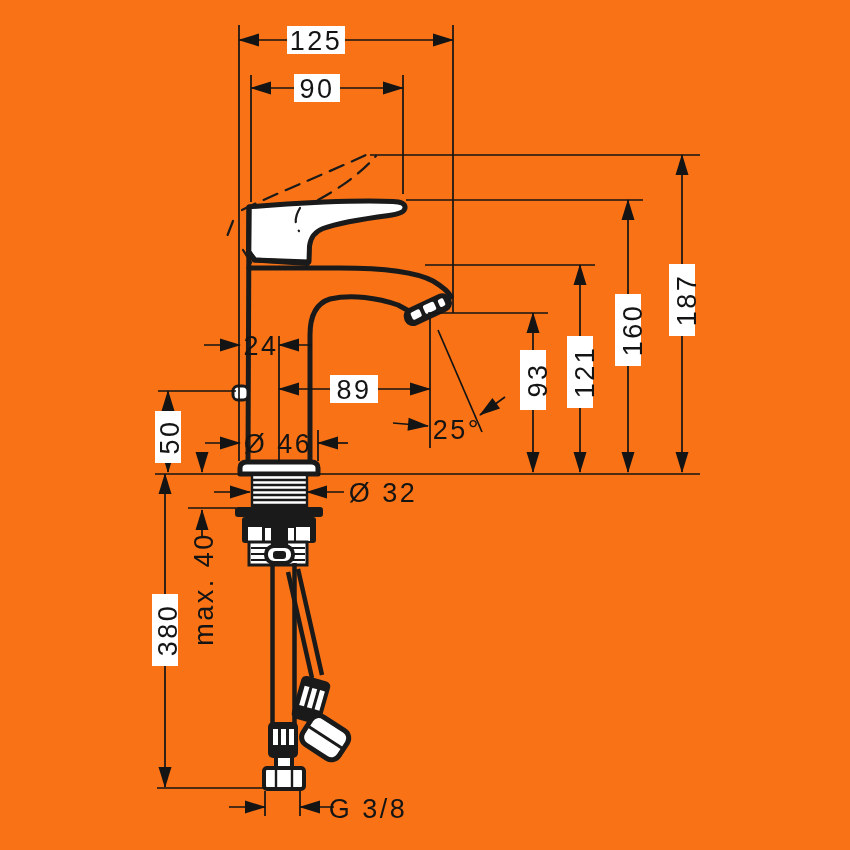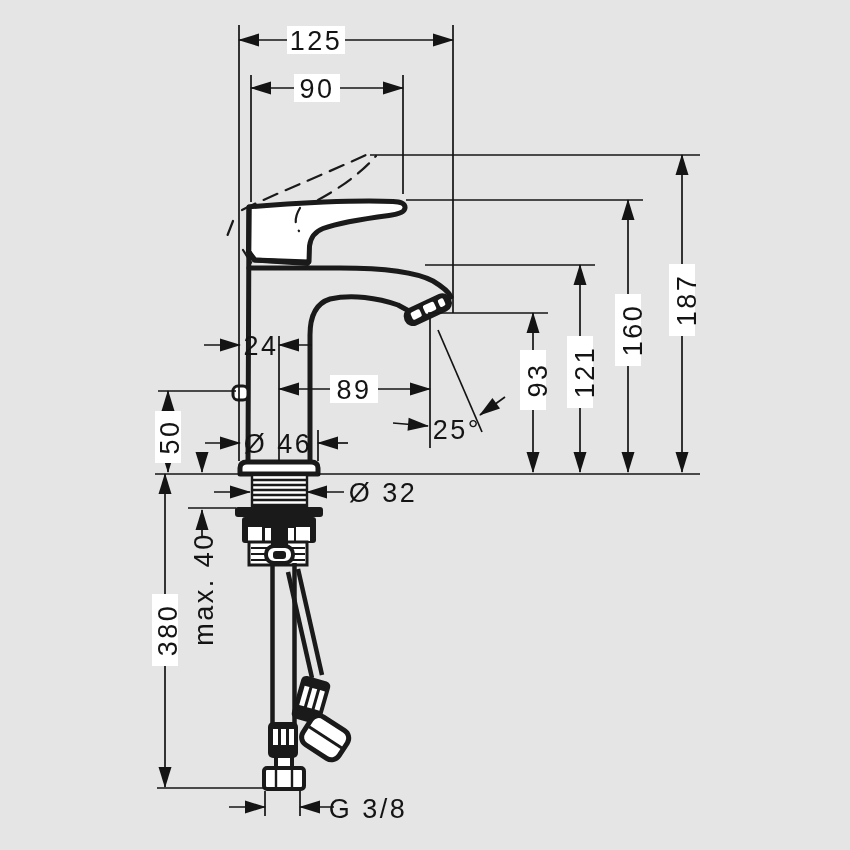--- a/index.html
+++ b/index.html
@@ -1,16 +1,16 @@
 <!DOCTYPE html>
 <html><head>
 <meta charset="utf-8">
 <style>
   html,body{margin:0;padding:0;background:#fff;}
-  .stage{width:850px;height:850px;position:relative;background:#e5e5e5;overflow:hidden;}
+  .stage{width:850px;height:850px;position:relative;background:#f97316;overflow:hidden;}
   svg text{font-family:"Liberation Sans","DejaVu Sans",sans-serif;font-size:27px;letter-spacing:2.5px;fill:#141414;}
   svg .thin{stroke:#141414;stroke-width:1.7;fill:none;}
   svg .obj{stroke:#1a1a1a;stroke-width:5;fill:none;stroke-linecap:round;stroke-linejoin:round;}
   svg .objw{stroke:#1a1a1a;stroke-width:5;fill:#fff;stroke-linejoin:round;}
   svg .obj3{stroke:#1a1a1a;stroke-width:3;fill:#fff;}
   svg .dash{stroke:#1a1a1a;stroke-width:2.2;fill:none;stroke-dasharray:15 9;stroke-linecap:round;}
   svg .gap{fill:#fff;stroke:none;}
 </style>
 </head>
 <body>

